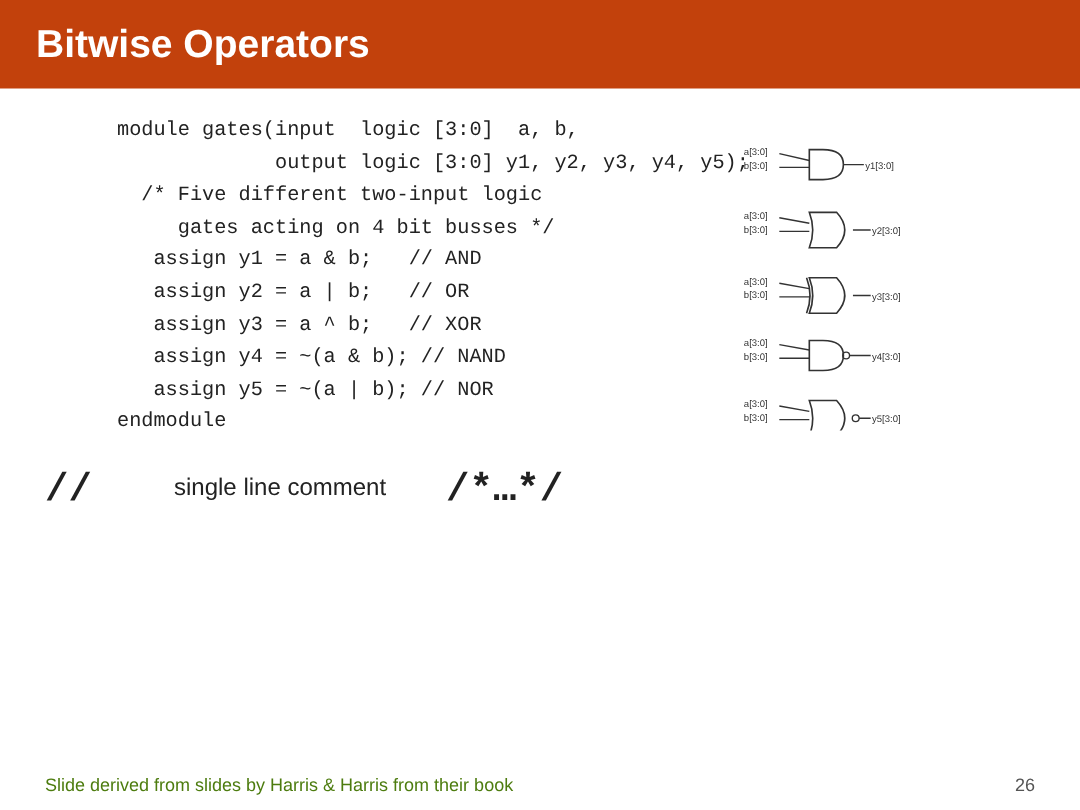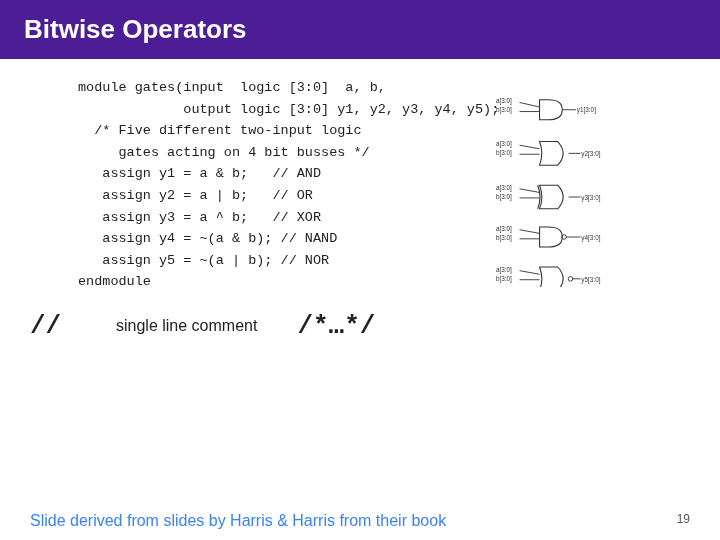--- a/index.html
+++ b/index.html
@@ -5,21 +5,21 @@
     * { margin: 0; padding: 0; box-sizing: border-box; }
     body {
       width: 720px;
       height: 540px;
       background: #fff;
       font-family: Arial, sans-serif;
       overflow: hidden;
     }
 
     .header {
-      background: #4c1d95;
+      background: #c2410c;
       color: #fff;
       padding: 14px 24px;
       font-size: 26px;
       font-weight: bold;
     }
 
     .content {
       display: flex;
       padding: 18px 30px 0 30px;
       margin-left: 48px;
@@ -81,22 +81,22 @@
       position: absolute;
       bottom: 10px;
       left: 0;
       right: 0;
       display: flex;
       justify-content: space-between;
       padding: 0 30px;
     }
 
     .footer-text {
-      font-size: 16px;
-      color: #3b82f6;
+      font-size: 12px;
+      color: #4d7c0f;
     }
 
     .footer-num {
       font-size: 12px;
       color: #555;
     }
   </style>
 </head>
 <body>
 
@@ -175,14 +175,14 @@
     <span class="comment-symbol">//</span>
     <span class="comment-label">single line comment</span>
   </div>
   <div class="comment-item">
     <span class="comment-symbol">/*…*/</span>
   </div>
 </div>
 
 <div class="footer">
   <span class="footer-text">Slide derived from slides by Harris &amp; Harris from their book</span>
-  <span class="footer-num">19</span>
+  <span class="footer-num">26</span>
 </div>
 
 </body></html>

